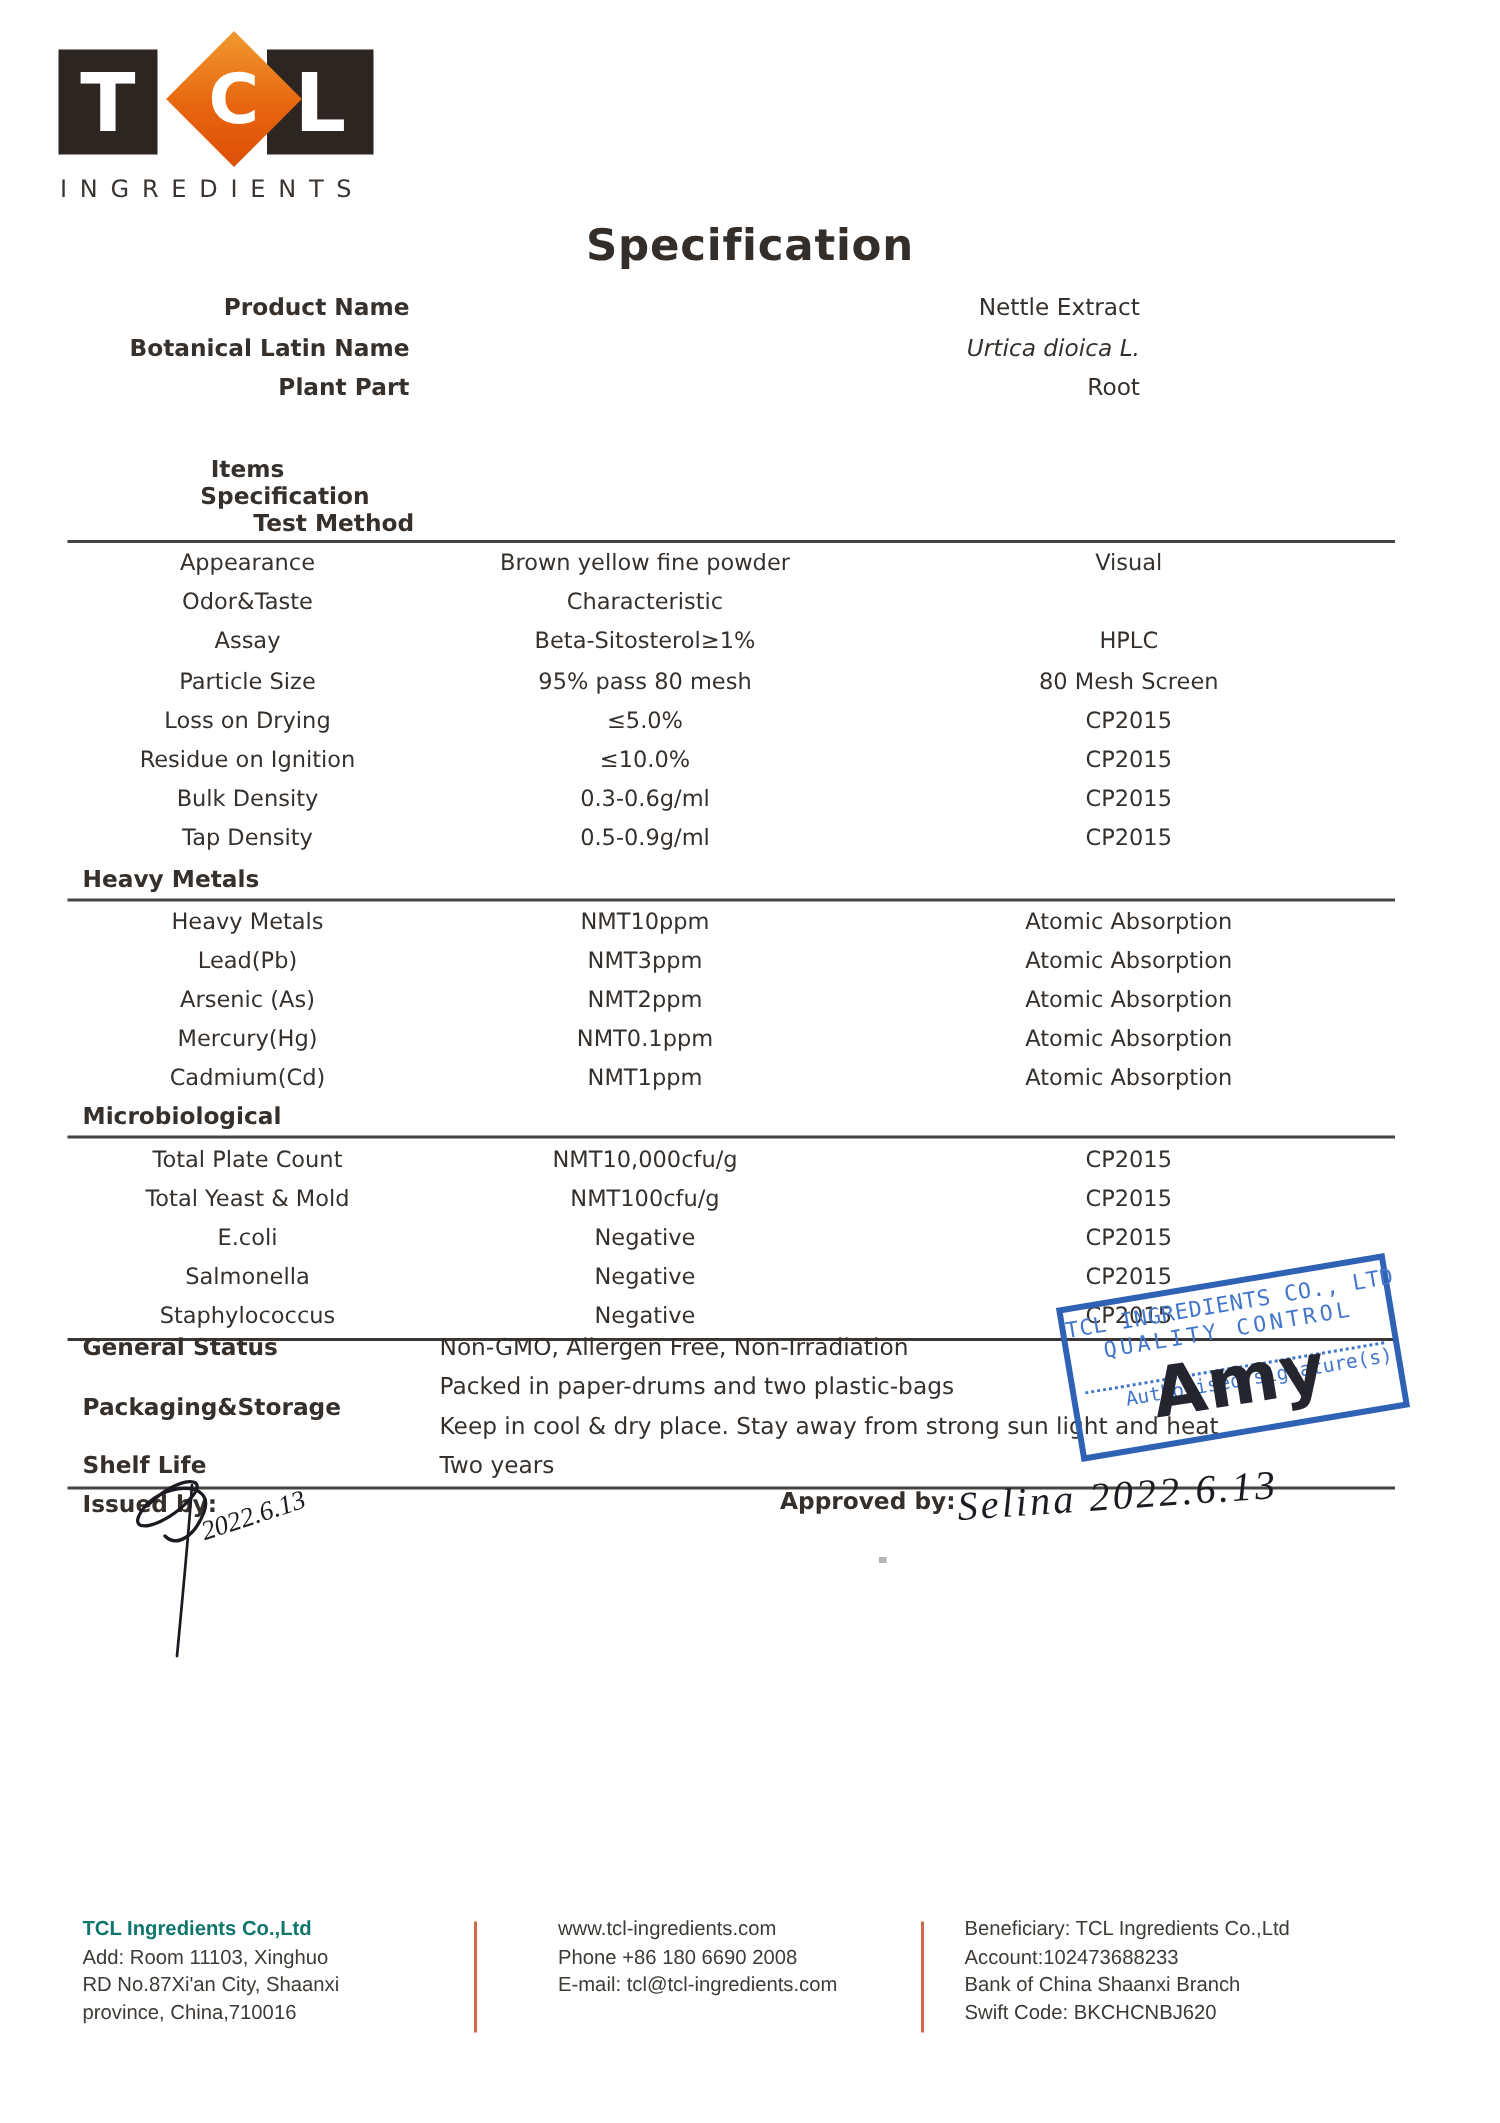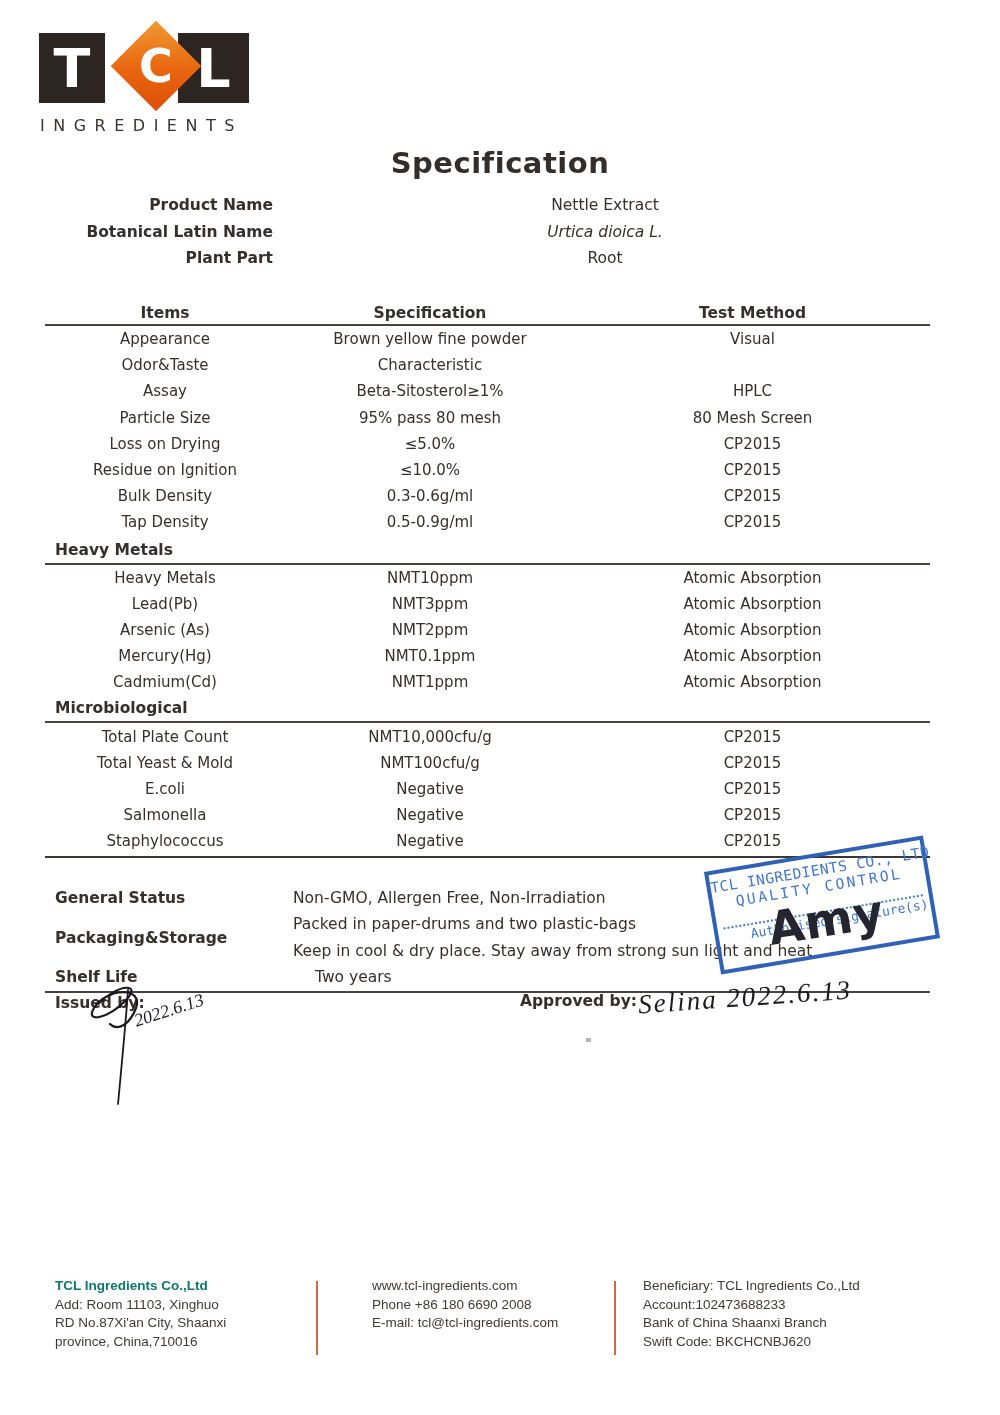--- a/index.html
+++ b/index.html
@@ -18,43 +18,43 @@
   .logo .diamond span{transform:rotate(-45deg);color:#fff;font-weight:bold;font-size:46px;}
   .logo .sub{position:absolute;left:1px;top:86px;font-size:16px;letter-spacing:8.5px;
              color:#3a3430;font-weight:500;white-space:nowrap;}
 
   
   .doc-title{position:absolute;left:0;top:146px;width:1000px;text-align:center;
              font-size:29px;font-weight:bold;color:#332e2a;letter-spacing:0.5px;}
   .pinfo{position:absolute;left:0;top:196px;width:1000px;font-size:15.5px;}
   .pinfo .row{position:relative;height:26.5px;}
   .pinfo .plabel{position:absolute;left:0;width:273px;text-align:right;font-weight:bold;}
-  .pinfo .pvalue{position:absolute;left:430px;width:350px;text-align:center;}
+  .pinfo .pvalue{position:absolute;left:410px;width:350px;text-align:right;}
   .italic{font-style:italic;}
 
   
   .spec{position:absolute;left:45px;top:300px;width:885px;font-size:15px;}
-  .thead{display:flex;font-weight:bold;font-size:15.5px;padding-top:4px;}
+  .thead{display:flex;font-weight:bold;font-size:15.5px;padding-top:4px;flex-direction:column;}
   .c1{width:240px;text-align:center;}
   .c2{width:290px;text-align:center;}
   .c3{width:355px;text-align:center;}
   .sec-title{margin-top:8px;padding-left:10px;font-weight:bold;font-size:15.5px;height:20px;}
   .hline{border-top:2px solid #474340;margin-top:2px;}
   .hline.thick{border-top-width:2.5px;border-color:#3a3633;}
   .trow{display:flex;align-items:center;height:26.2px;}
 
   
   .summary{position:absolute;left:45px;top:884px;width:885px;font-size:15.5px;}
   .srow{display:flex;align-items:center;}
   .slabel{width:248px;padding-left:10px;font-weight:bold;box-sizing:border-box;}
   .svalue{flex:1;}
   .svalue .line{height:26.5px;display:flex;align-items:center;}
   .srow.r1{height:27px;}
   .srow.r2{height:53px;}
-  .srow.r3{height:26px;gap:22px;}
+  .srow.r3{height:26px;}
   .endline{border-top:2px solid #474340;margin-top:1px;}
 
   
   .signoff{position:absolute;left:45px;top:994px;width:885px;font-size:15.5px;font-weight:bold;}
   .issued{position:absolute;left:10px;top:0;}
   .approved{position:absolute;left:475px;top:-2px;}
   .hand{font-family:"Liberation Serif","DejaVu Serif",serif;font-style:italic;color:#1d1b22;}
   .sig-approved{position:absolute;left:638px;top:982px;font-size:27px;letter-spacing:2px;
                 transform:rotate(-4deg);white-space:nowrap;}
   .sig-issued-date{position:absolute;left:133px;top:1000px;font-size:18px;

